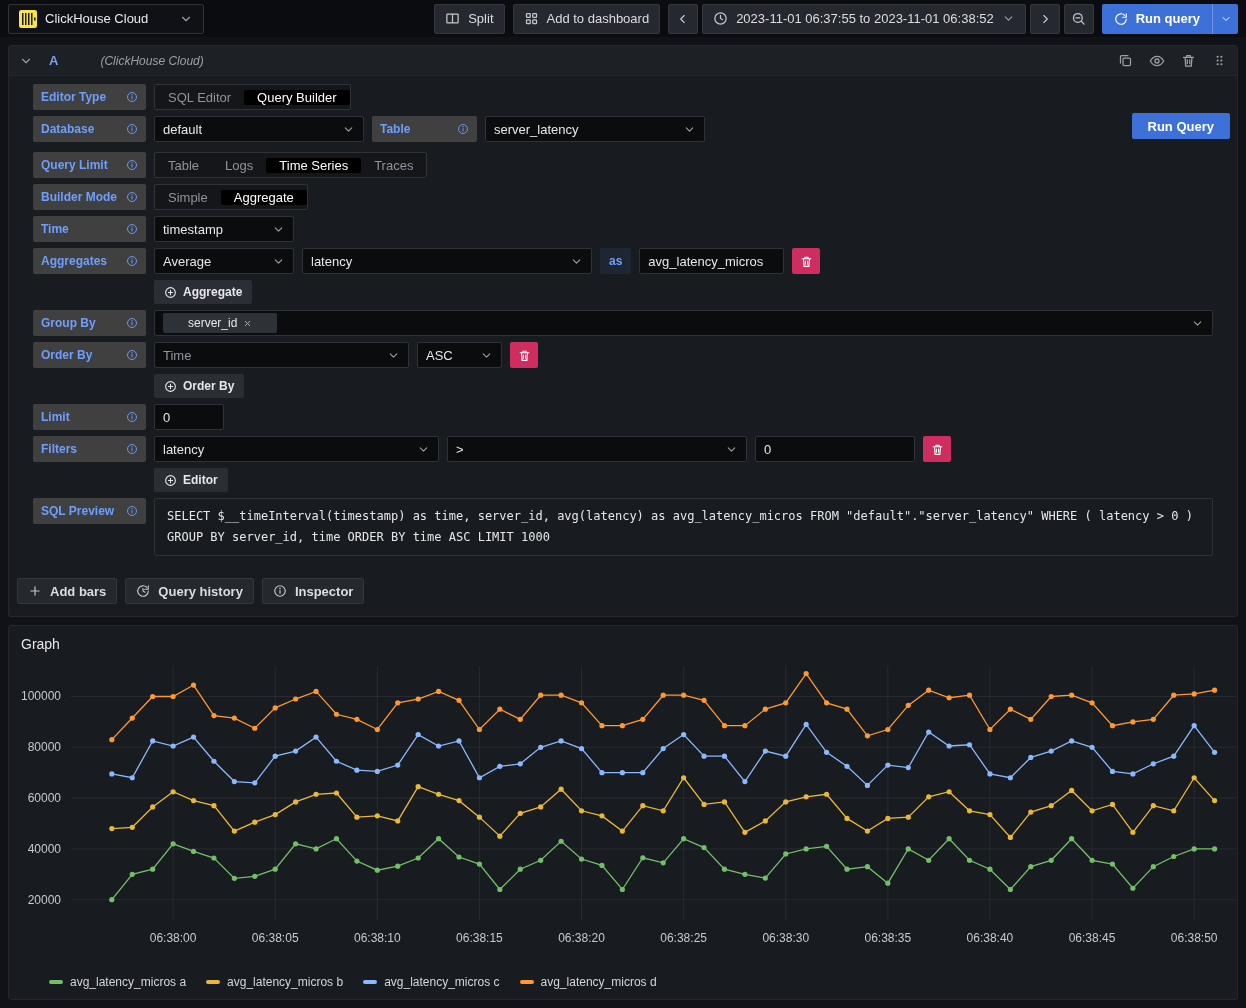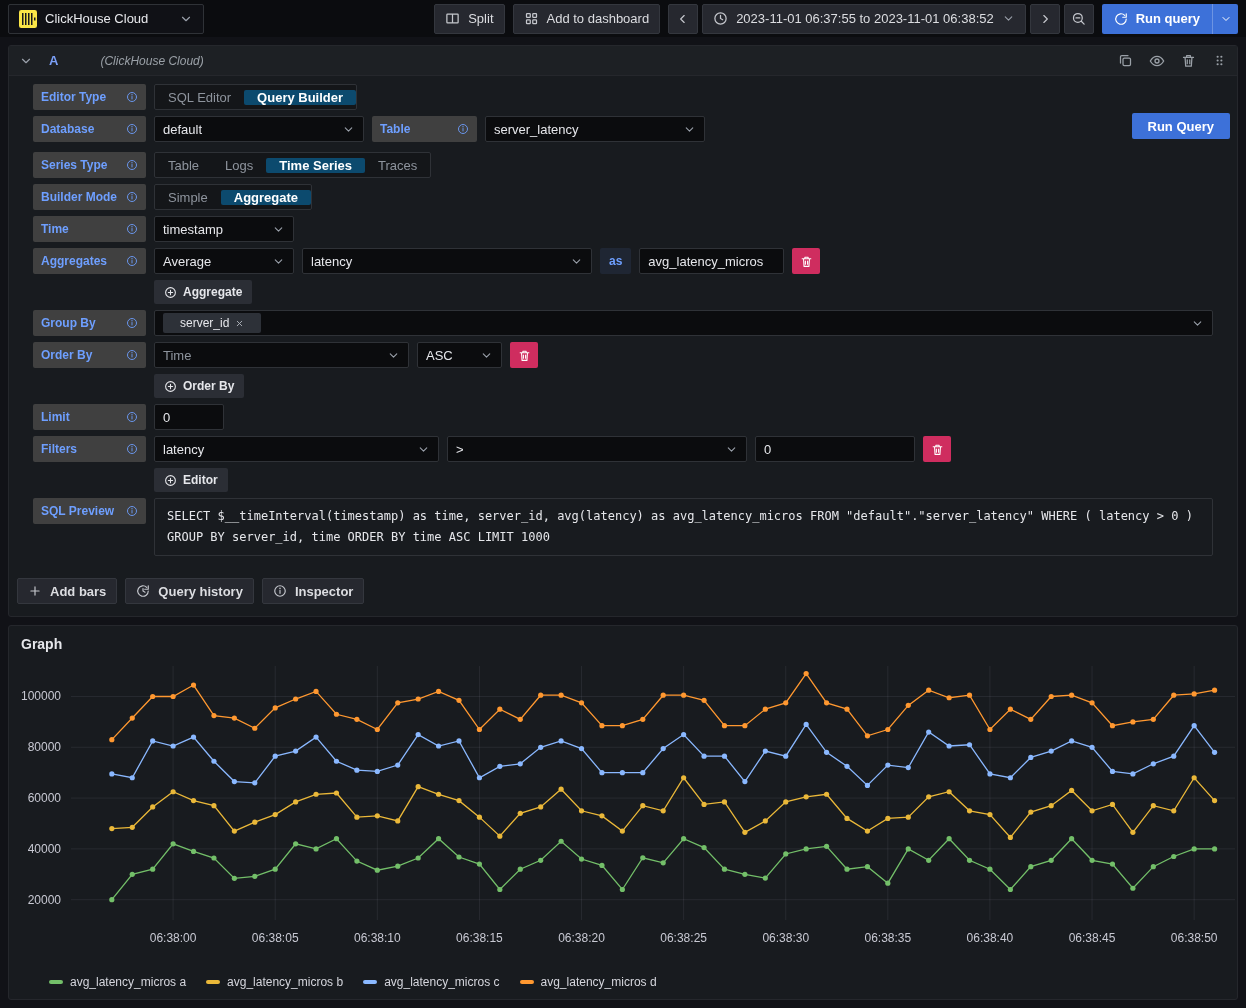--- a/index.html
+++ b/index.html
@@ -68,32 +68,32 @@
     justify-content:space-between; padding:0 8px;
   }
   .lbl .icon { color:#6e9fff; opacity:.9; }
   .lbl.sub { width:105px; min-width:105px; }
 
   .seg { display:flex; align-items:center; background:#141619; border:1px solid #2f3237; border-radius:2px; height:26px; }
   .seg-opt {
     padding:0 13px; display:flex; align-items:center; color:#8e949d; cursor:pointer;
     border-radius:2px; font-size:13px;
   }
-  .seg-opt.selected { background:#0c4a6e; color:#fff; font-weight:700; }
+  .seg-opt.selected { background:#000000; color:#fff; font-weight:400; }
 
   .select, .input {
     height:26px; background:#0b0c0e; border:1px solid #2f3237; border-radius:2px;
     display:flex; align-items:center; padding:0 8px; color:#e6e7eb; cursor:pointer;
   }
   .select { justify-content:space-between; gap:8px; }
   .select .chev { color:#9aa0aa; }
   .placeholder { color:#8e949d; }
   .chip {
     background:#2d3138; border-radius:2px; height:20px; display:flex; align-items:center;
-    gap:6px; padding:0 17px; font-size:12px; color:#e6e7eb; cursor:pointer;justify-content:space-between;
+    gap:6px; padding:0 25px; font-size:12px; color:#e6e7eb; cursor:pointer;justify-content:space-between;
   }
   .chip .icon { color:#aeb2ba; }
   .chip-as {
     height:26px; background:#1f2633; border-radius:2px; color:#6e9fff; font-weight:700;
     font-size:12px; display:flex; align-items:center; padding:0 9px;
   }
   .btn-danger {
     width:28px; height:26px; background:#cf2d5f; border:none; border-radius:2px;
     display:flex; align-items:center; justify-content:center; color:#fff; cursor:pointer;
   }
@@ -105,21 +105,21 @@
   .sql-box {
     flex:1; border:1px solid #2f3237; border-radius:2px; padding:7px 12px;
     font-family:"DejaVu Sans Mono", monospace; font-size:12px; line-height:1.75;
     color:#e6e7eb; min-height:52px;
   }
   .qfooter { display:flex; gap:8px; padding:16px 8px 12px 8px; }
   .qfooter .tb-btn { height:26px; font-weight:600; }
 
   
   .gheader { display:flex; align-items:center; justify-content:space-between; padding:10px 12px 6px 12px; }
-  .gtitle { font-size:14px; font-weight:700; color:#e6e7eb; }
+  .gtitle { font-size:14px; font-weight:400; color:#e6e7eb; }
   .gmodes { height:24px; }
   .gmodes .seg-opt { padding:0 10px; font-size:12px; }
   .chart-wrap { padding:0 4px; }
   .legend { display:flex; align-items:center; gap:20px; padding:4px 8px 10px 40px; font-size:12px; color:#d5d6dd; }
   .legend-item { display:flex; align-items:center; gap:7px; cursor:pointer; }
   .legend-marker { width:14px; height:4px; border-radius:2px; display:inline-block; }
 
   
   .w-db { width:210px; } .w-table { width:220px; } .w-time { width:140px; }
   .w-aggfn { width:140px; } .w-aggcol { width:290px; } .w-alias { width:145px; }
@@ -386,21 +386,21 @@
         <span class="icon chev">
             <svg width="13" height="13">
               <use href="#i-chev-down"></use>
             </svg>
           </span>
       </div>
     </div>
 
     <div class="row gap-top">
       <div class="lbl">
-        <span>Series Type</span>
+        <span>Query Limit</span>
         <span class="icon">
             <svg width="12" height="12">
               <use href="#i-info"></use>
             </svg>
           </span>
       </div>
       <div class="seg">
         <span class="seg-opt">Table</span>
         <span class="seg-opt">Logs</span>
         <span class="seg-opt selected">Time Series</span>

